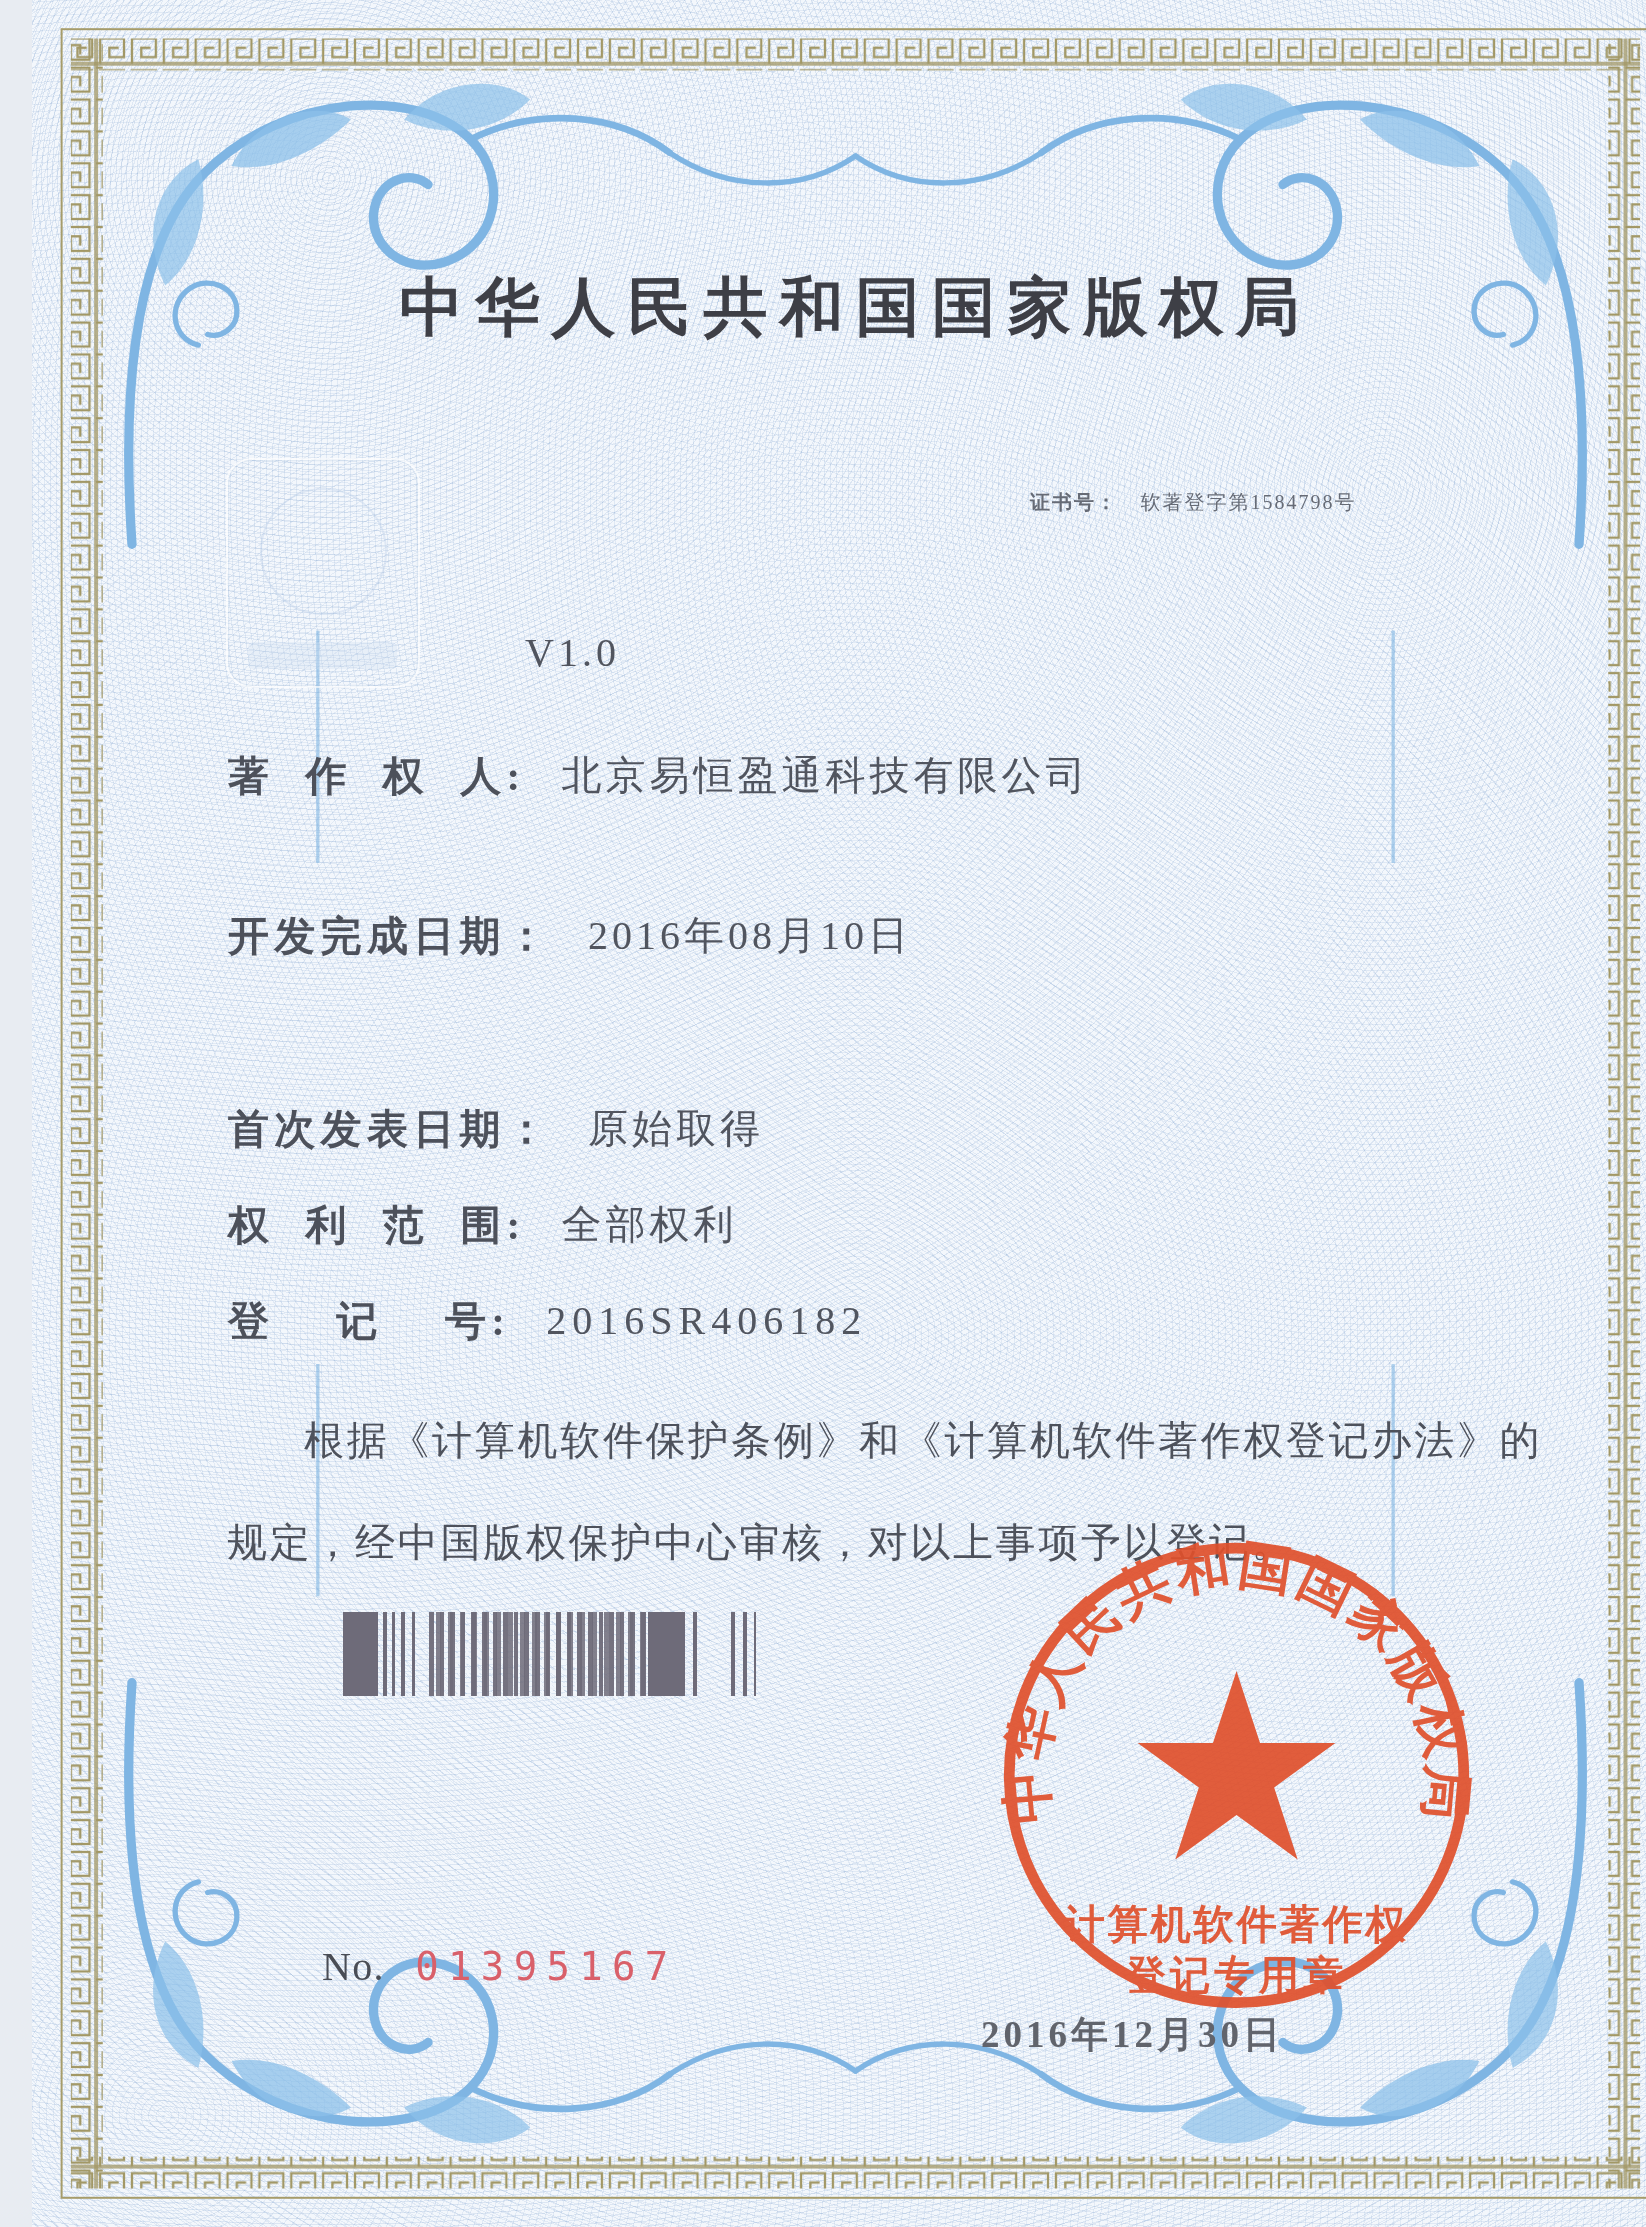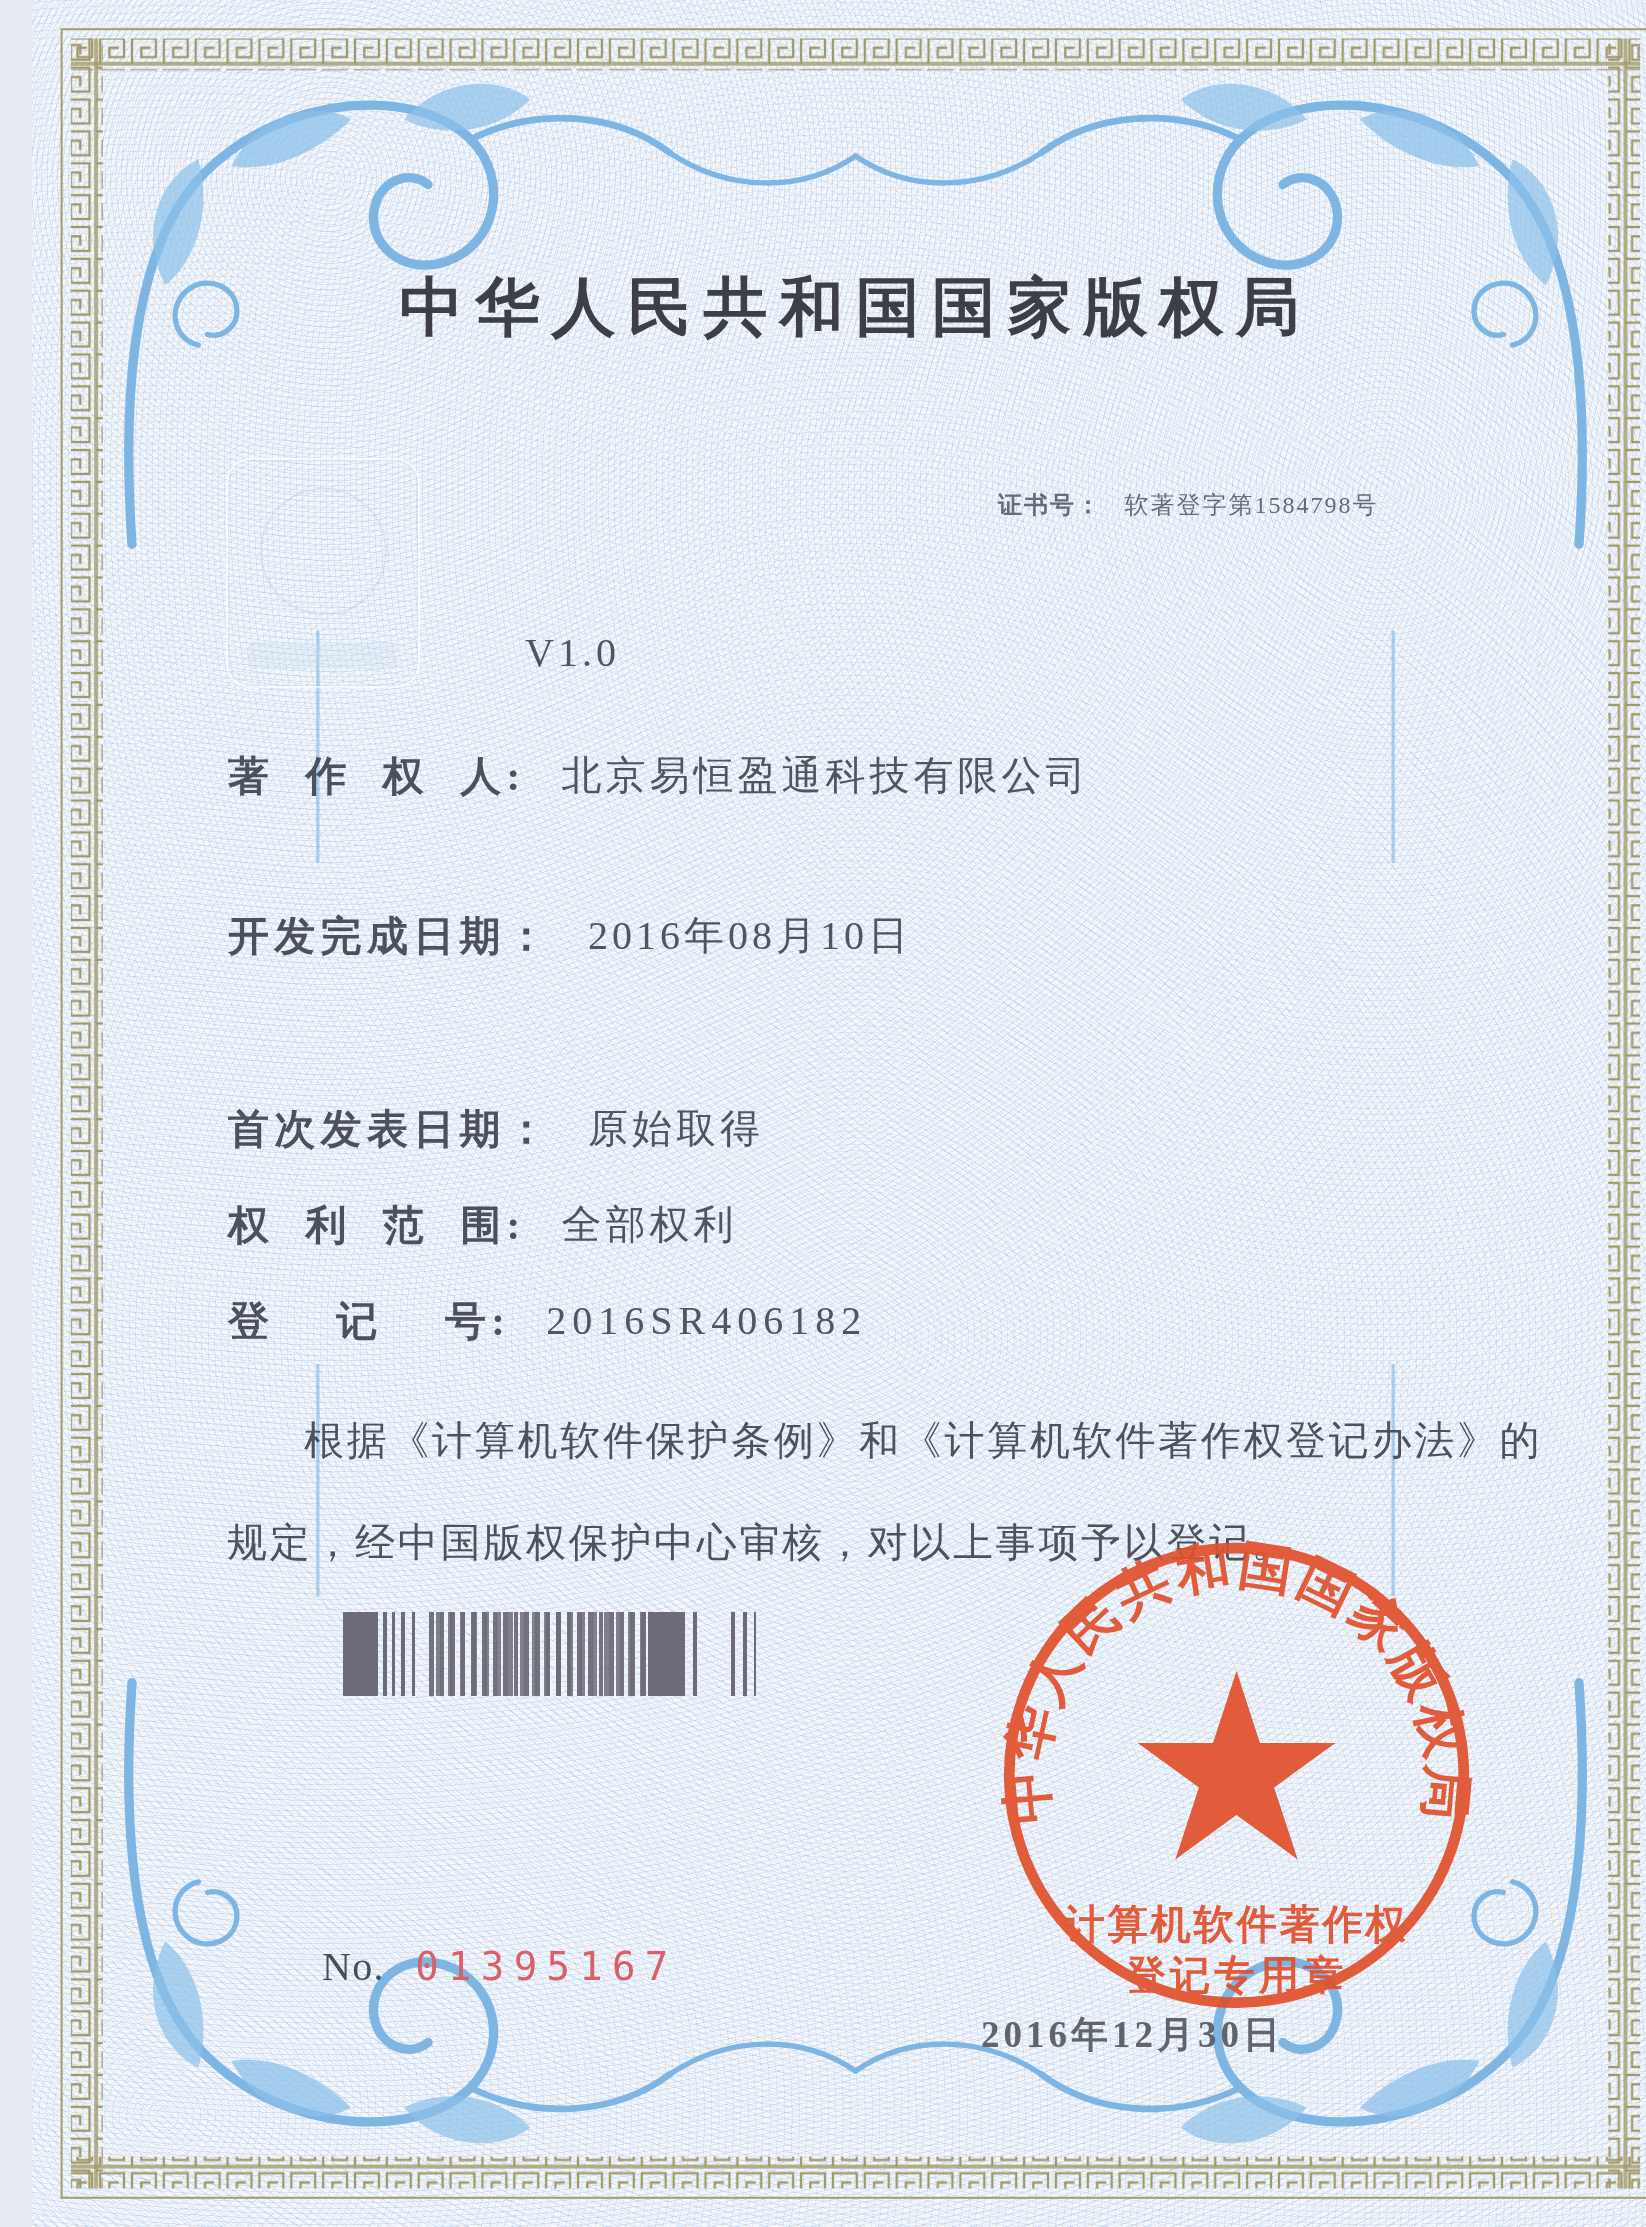--- a/index.html
+++ b/index.html
@@ -18,21 +18,21 @@
   .deco{position:absolute;left:0;top:0;width:1647px;height:2227px;}
   .authority{
     position:absolute;left:0;top:264px;width:1647px;text-align:center;
     font-size:64px;font-weight:700;letter-spacing:12px;color:#3e3f46;
   }
   .cert-title{
     position:absolute;left:0;top:369px;width:1647px;text-align:center;
     font-size:72px;font-weight:700;letter-spacing:14.6px;color:#3b3c42;
   }
   .certno{
-    position:absolute;left:966px;top:489px;font-size:24px;letter-spacing:2px;
+    position:absolute;left:998px;top:489px;font-size:20px;letter-spacing:2px;
     color:#666b76;font-weight:600;white-space:pre;
   }
   .certno .v{margin-left:22.6px;font-weight:500;}
   .row{position:absolute;left:196px;display:flex;gap:36px;font-size:41px;line-height:1.1;}
   .row .lbl{white-space:pre;letter-spacing:5.3px;font-weight:600;color:#4d515b;}
   .row .val{letter-spacing:4px;font-weight:500;color:#51555f;font-size:40px;}
   .val2{position:absolute;left:493px;top:629px;font-size:40px;letter-spacing:4px;color:#51555f;}
   .stm{position:absolute;font-size:40px;letter-spacing:2.7px;color:#4e525c;font-weight:500;white-space:pre;}
   .stm1{left:272px;top:1413px;}
   .stm2{left:195px;top:1515px;}

